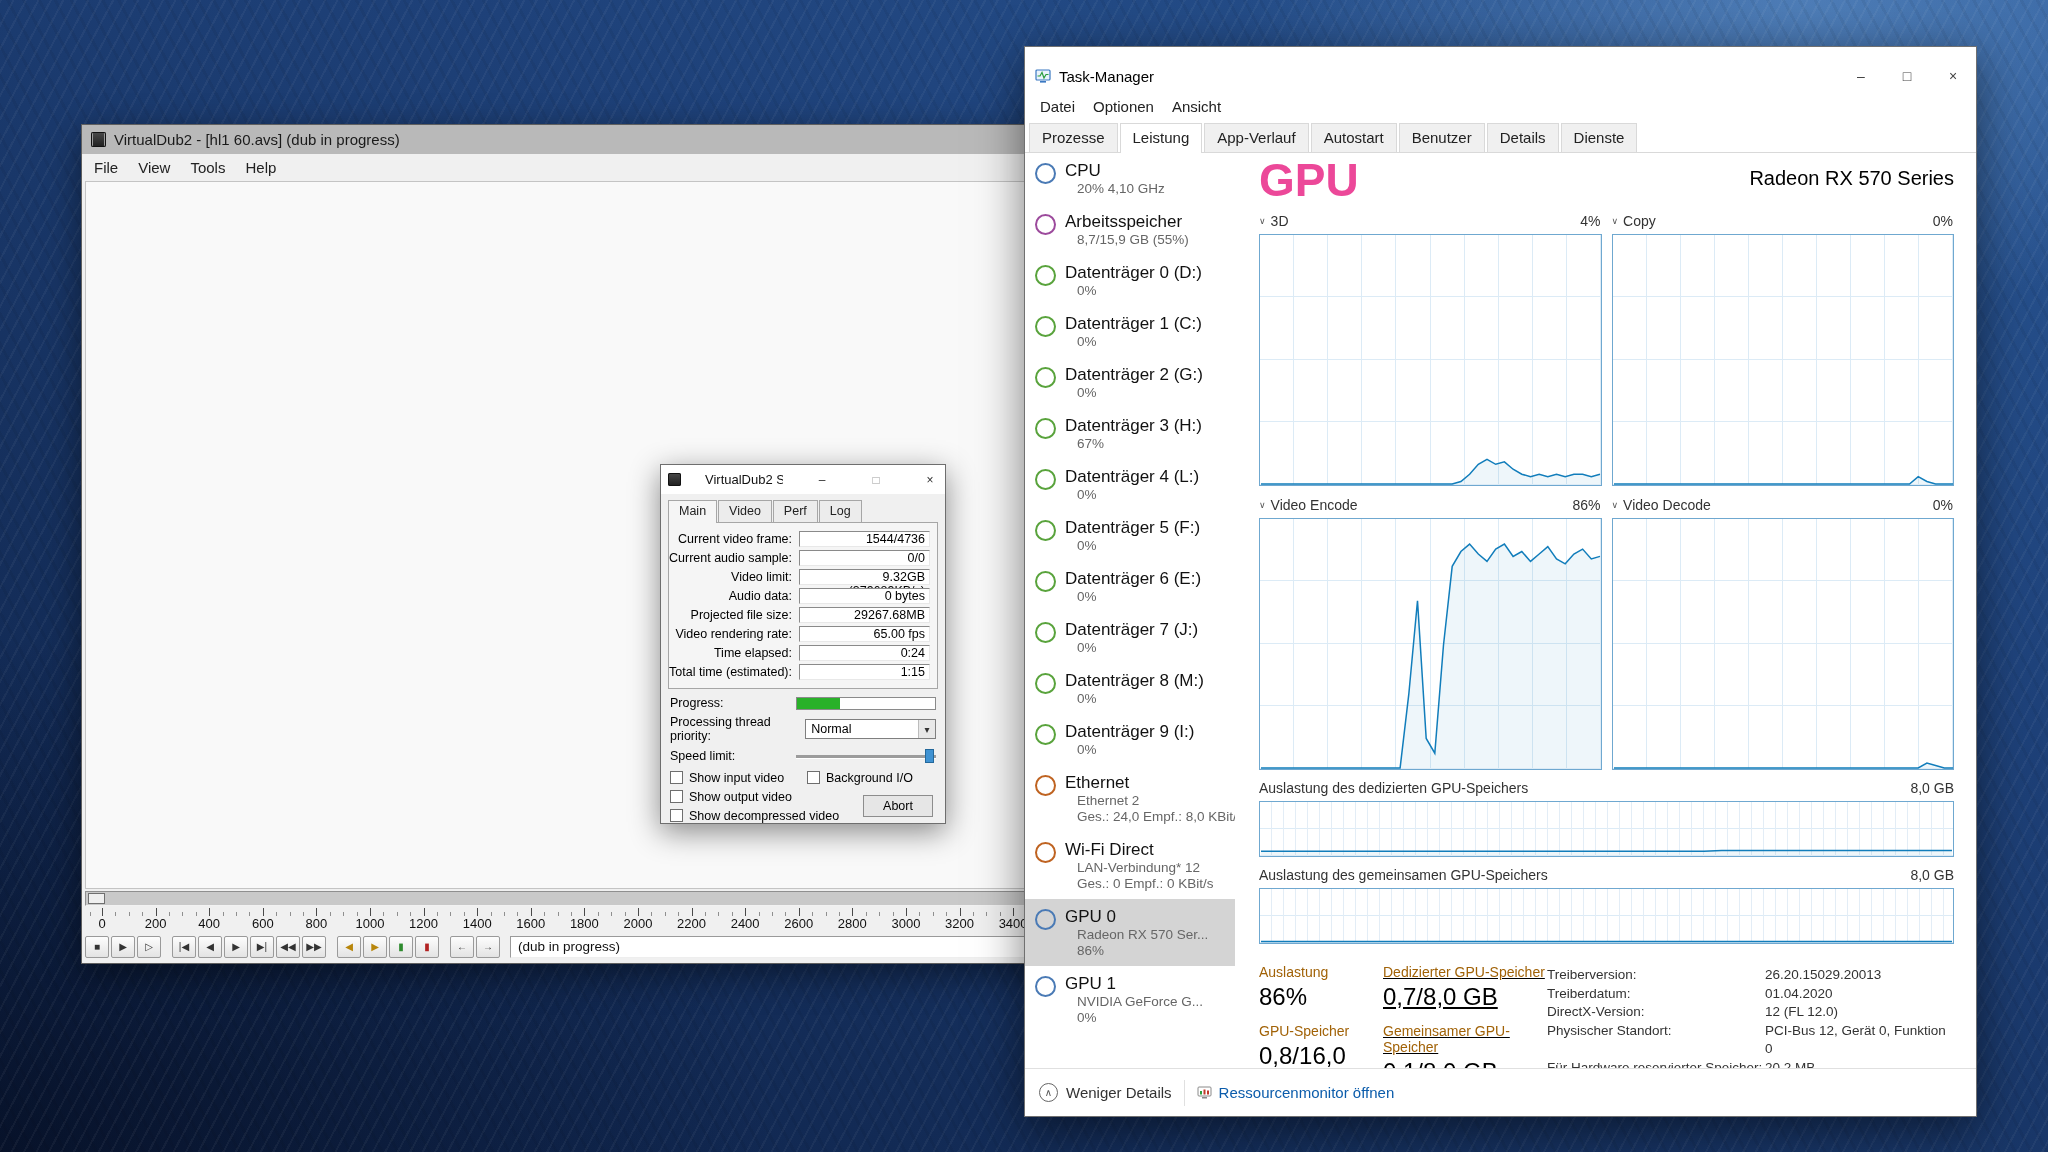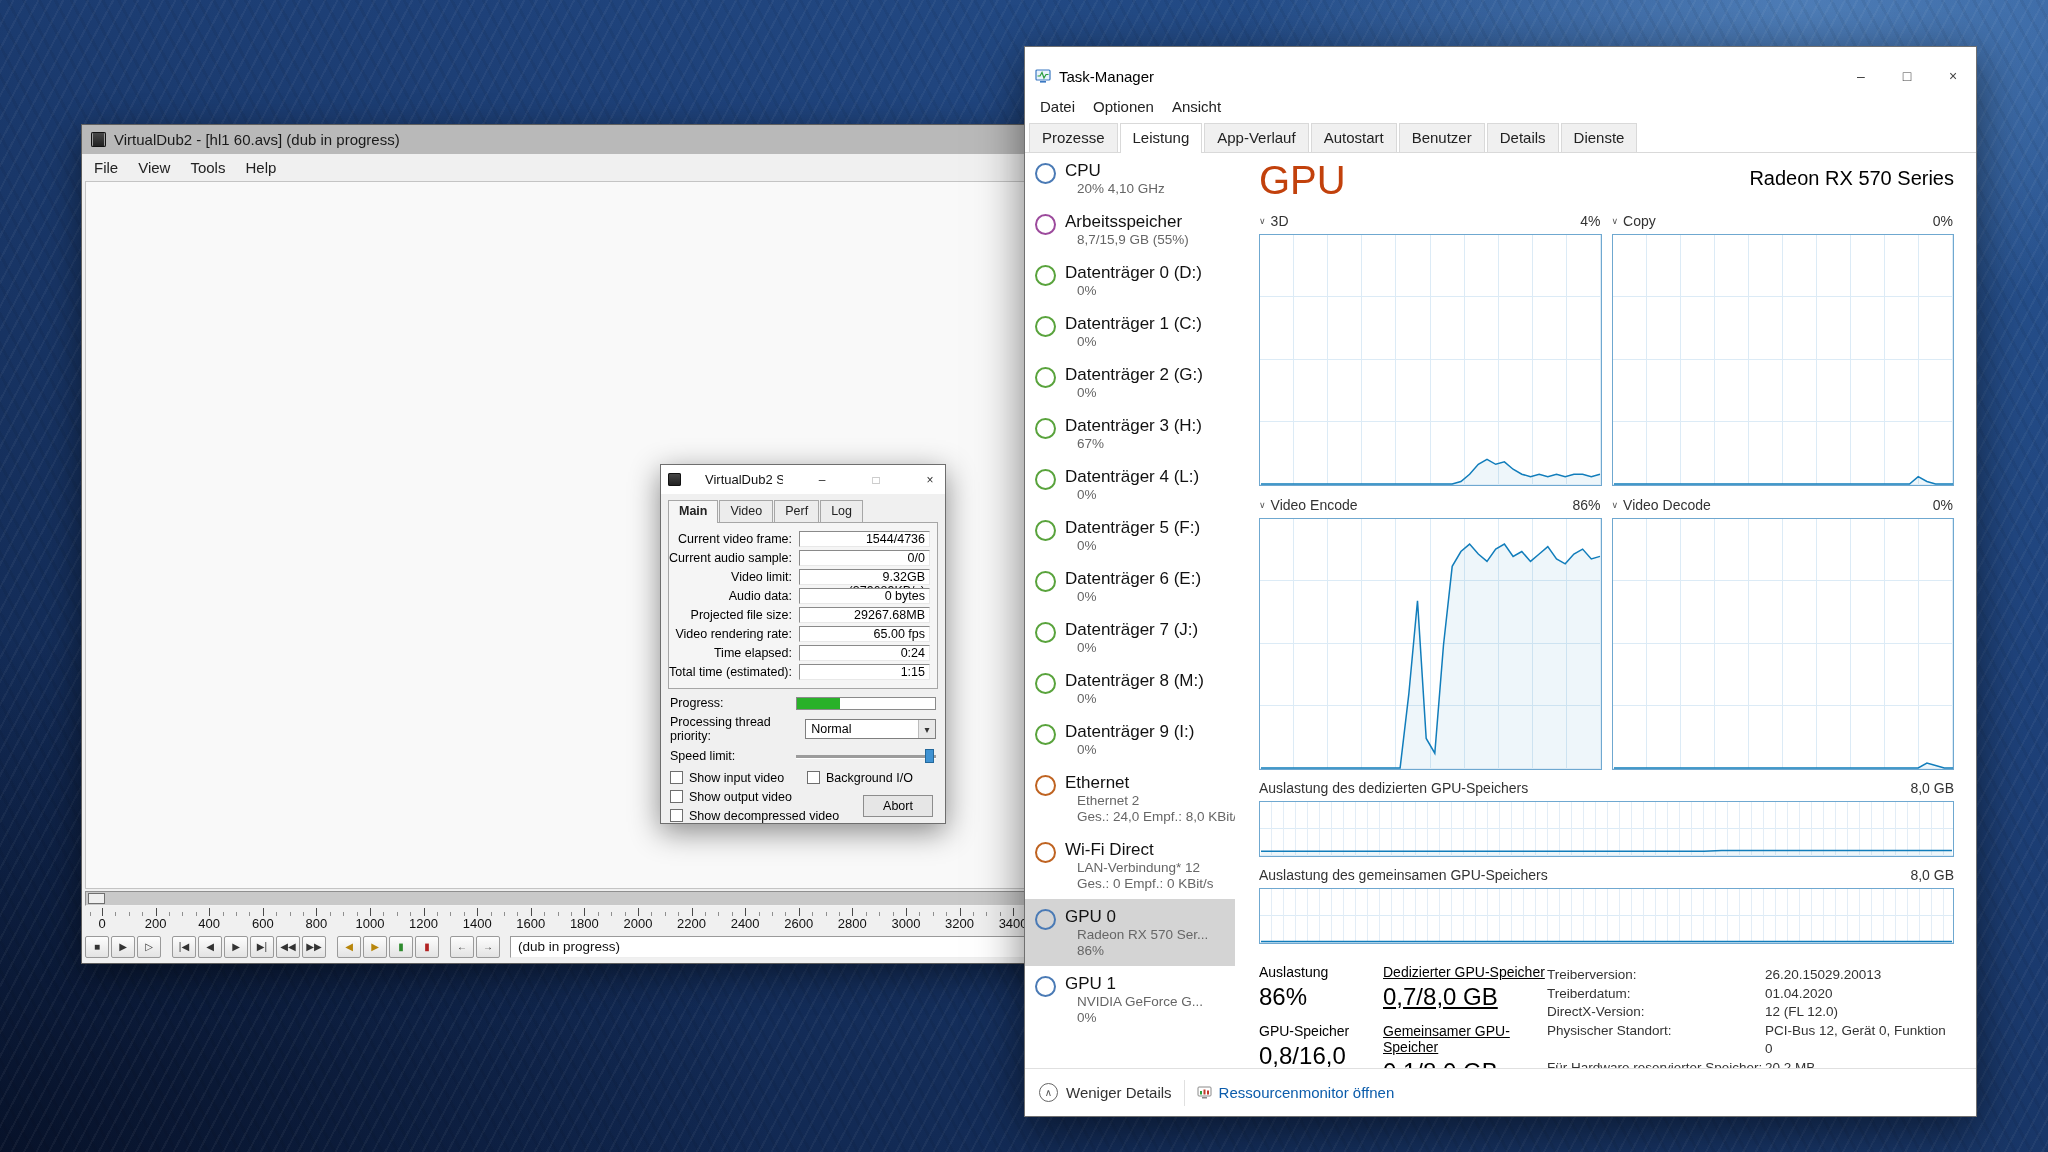--- a/index.html
+++ b/index.html
@@ -57,21 +57,21 @@
     border:1px solid #6e6e6e; box-shadow:0 8px 28px rgba(0,0,0,0.45); z-index:5; font-size:12.5px; }
   .dlg-title { height:29px; background:#ffffff; display:flex; align-items:center; padding-left:7px; gap:24px; }
   .dlg-icon { width:13px; height:13px; border-radius:2px; background:linear-gradient(#4a4a4a,#1e1e1e);
     box-shadow:inset 0 0 0 1px #111; flex:none; }
   .dlg-title-text { flex:1; font-size:13px; color:#111; white-space:nowrap; overflow:hidden; }
   .dlg-winbtn { width:30px; height:29px; background:transparent; border:0; font-size:12px; color:#333; padding:0; font-family:inherit; }
   .dlg-winbtn.dim { color:#a0a0a0; }
   .dlg-tabs { display:flex; padding:5px 7px 0; position:relative; }
   .dlg-tab { font-size:12.5px; padding:3px 10px 4px; background:#ececec; border:1px solid #a6a6a6; border-bottom:none;
     margin-right:1px; position:relative; top:1px; color:#222; }
-  .dlg-tab.active { background:#f5f5f5; padding-bottom:5px; z-index:2;font-weight:bold; }
+  .dlg-tab.active { background:#f5f5f5; padding-bottom:5px; z-index:2; }
   .dlg-panel { margin:0 7px; border:1px solid #a6a6a6; background:#f5f5f5; padding:8px 7px 5px; position:relative; z-index:1; }
   .field-row { display:flex; align-items:center; justify-content:flex-end; gap:7px; margin-bottom:3px; height:16px; }
   .field-label { font-size:12.5px; color:#000; white-space:nowrap; }
   .field-value { width:131px; flex:none; height:16px; background:#fff; border:1px solid #8a8a8a;
     border-bottom-color:#e8e8e8; border-right-color:#e8e8e8; font-size:12.5px; color:#000; text-align:right;
     padding:0 4px; line-height:14px; }
   .dlg-bottom { padding:7px 9px 0; position:relative; color:#000; }
   .drow { display:flex; align-items:center; margin-bottom:5px; }
   .progress-track { margin-left:auto; width:140px; height:13px; background:#fff; border:1px solid #8a8a8a; overflow:hidden; }
   .progress-fill { display:block; height:100%; background:#29b129; width:0; }
@@ -107,21 +107,21 @@
   .tm-body { flex:1; display:flex; min-height:0; background:#fff; }
   .tm-sidebar { width:210px; flex:none; overflow:hidden; }
   .tm-side-item { display:flex; padding:7px 8px 7px 10px; gap:9px; }
   .tm-side-item.selected { background:#d4d4d4; }
   .tm-ring { width:21px; height:21px; border:2px solid #888; border-radius:50%; flex:none; margin-top:3px; }
   .tm-side-text { display:flex; flex-direction:column; min-width:0; }
   .tm-side-title { font-size:17px; color:#111; line-height:21px; white-space:nowrap; }
   .tm-side-sub { font-size:13.5px; color:#666; line-height:16px; white-space:nowrap;margin-left:12px; }
   .tm-main { flex:1; padding:2px 22px 0 24px; overflow:hidden; background:#fff; }
   .gpu-header { display:flex; justify-content:space-between; align-items:flex-start; height:54px; padding-top:2px; }
-  .gpu-title { font-size:40px; font-weight:400; color:#c2410c; line-height:46px; }
+  .gpu-title { font-size:46px; font-weight:700; color:#ec4899; line-height:46px; }
   .gpu-sub { font-size:20px; color:#000; margin-top:10px; }
   .chart-grid { display:grid; grid-template-columns:1fr 1fr; column-gap:10px; }
   .chart-head { display:flex; justify-content:space-between; align-items:center; font-size:14px; color:#333;
     padding:4px 1px 5px 0; }
   .ch-label { display:flex; align-items:center; gap:5px; }
   .ch-label b { font-weight:400; }
   .chev { font-style:normal; font-size:9px; color:#555; }
   .chart { position:relative; border:1px solid #6fa8d0; background-color:#fff;
     background-image:
       repeating-linear-gradient(to right, rgba(0,0,0,0) 0 calc(10% - 1px), #dcebf6 calc(10% - 1px) 10%),
@@ -131,21 +131,21 @@
   .chart-sm { height:56px;
     background-image:
       repeating-linear-gradient(to right, rgba(0,0,0,0) 0 11px, #e3edf6 11px 12px),
       repeating-linear-gradient(to bottom, rgba(0,0,0,0) 0 calc(50% - 1px), #dcebf6 calc(50% - 1px) 50%); }
   .row2 { margin-top:7px; }
   .mem-head { display:flex; justify-content:space-between; font-size:14px; color:#333; margin-top:10px; padding-bottom:5px; }
   .gpu-stats { display:flex; margin-top:20px; }
   .stat-col1 { width:124px; flex:none; }
   .stat-col2 { width:164px; flex:none;text-decoration:underline; }
   .stat { margin-bottom:12px; }
-  .stat-label { display:block; font-size:14px; color:#000000; margin-bottom:3px; }
+  .stat-label { display:block; font-size:14px; color:#a16207; margin-bottom:3px; }
   .stat-value { display:block; font-size:24px; color:#000; }
   .info-col { flex:1; font-size:13.5px; padding-top:2px; }
   .info-row { display:flex; line-height:18.5px; }
   .info-label { width:218px; flex:none; color:#333; }
   .info-value { color:#333; }
   .tm-footer { height:48px; flex:none; border-top:1px solid #e0e0e0; display:flex; align-items:center;
     padding:0 14px; gap:12px; background:#fff; }
   .tm-less { display:flex; align-items:center; gap:8px; font-size:15px; color:#333; }
   .circle-chevron { width:19px; height:19px; border:1px solid #666; border-radius:50%; display:flex; align-items:center;
     justify-content:center; font-size:10px; color:#555; font-style:normal; flex:none; }

